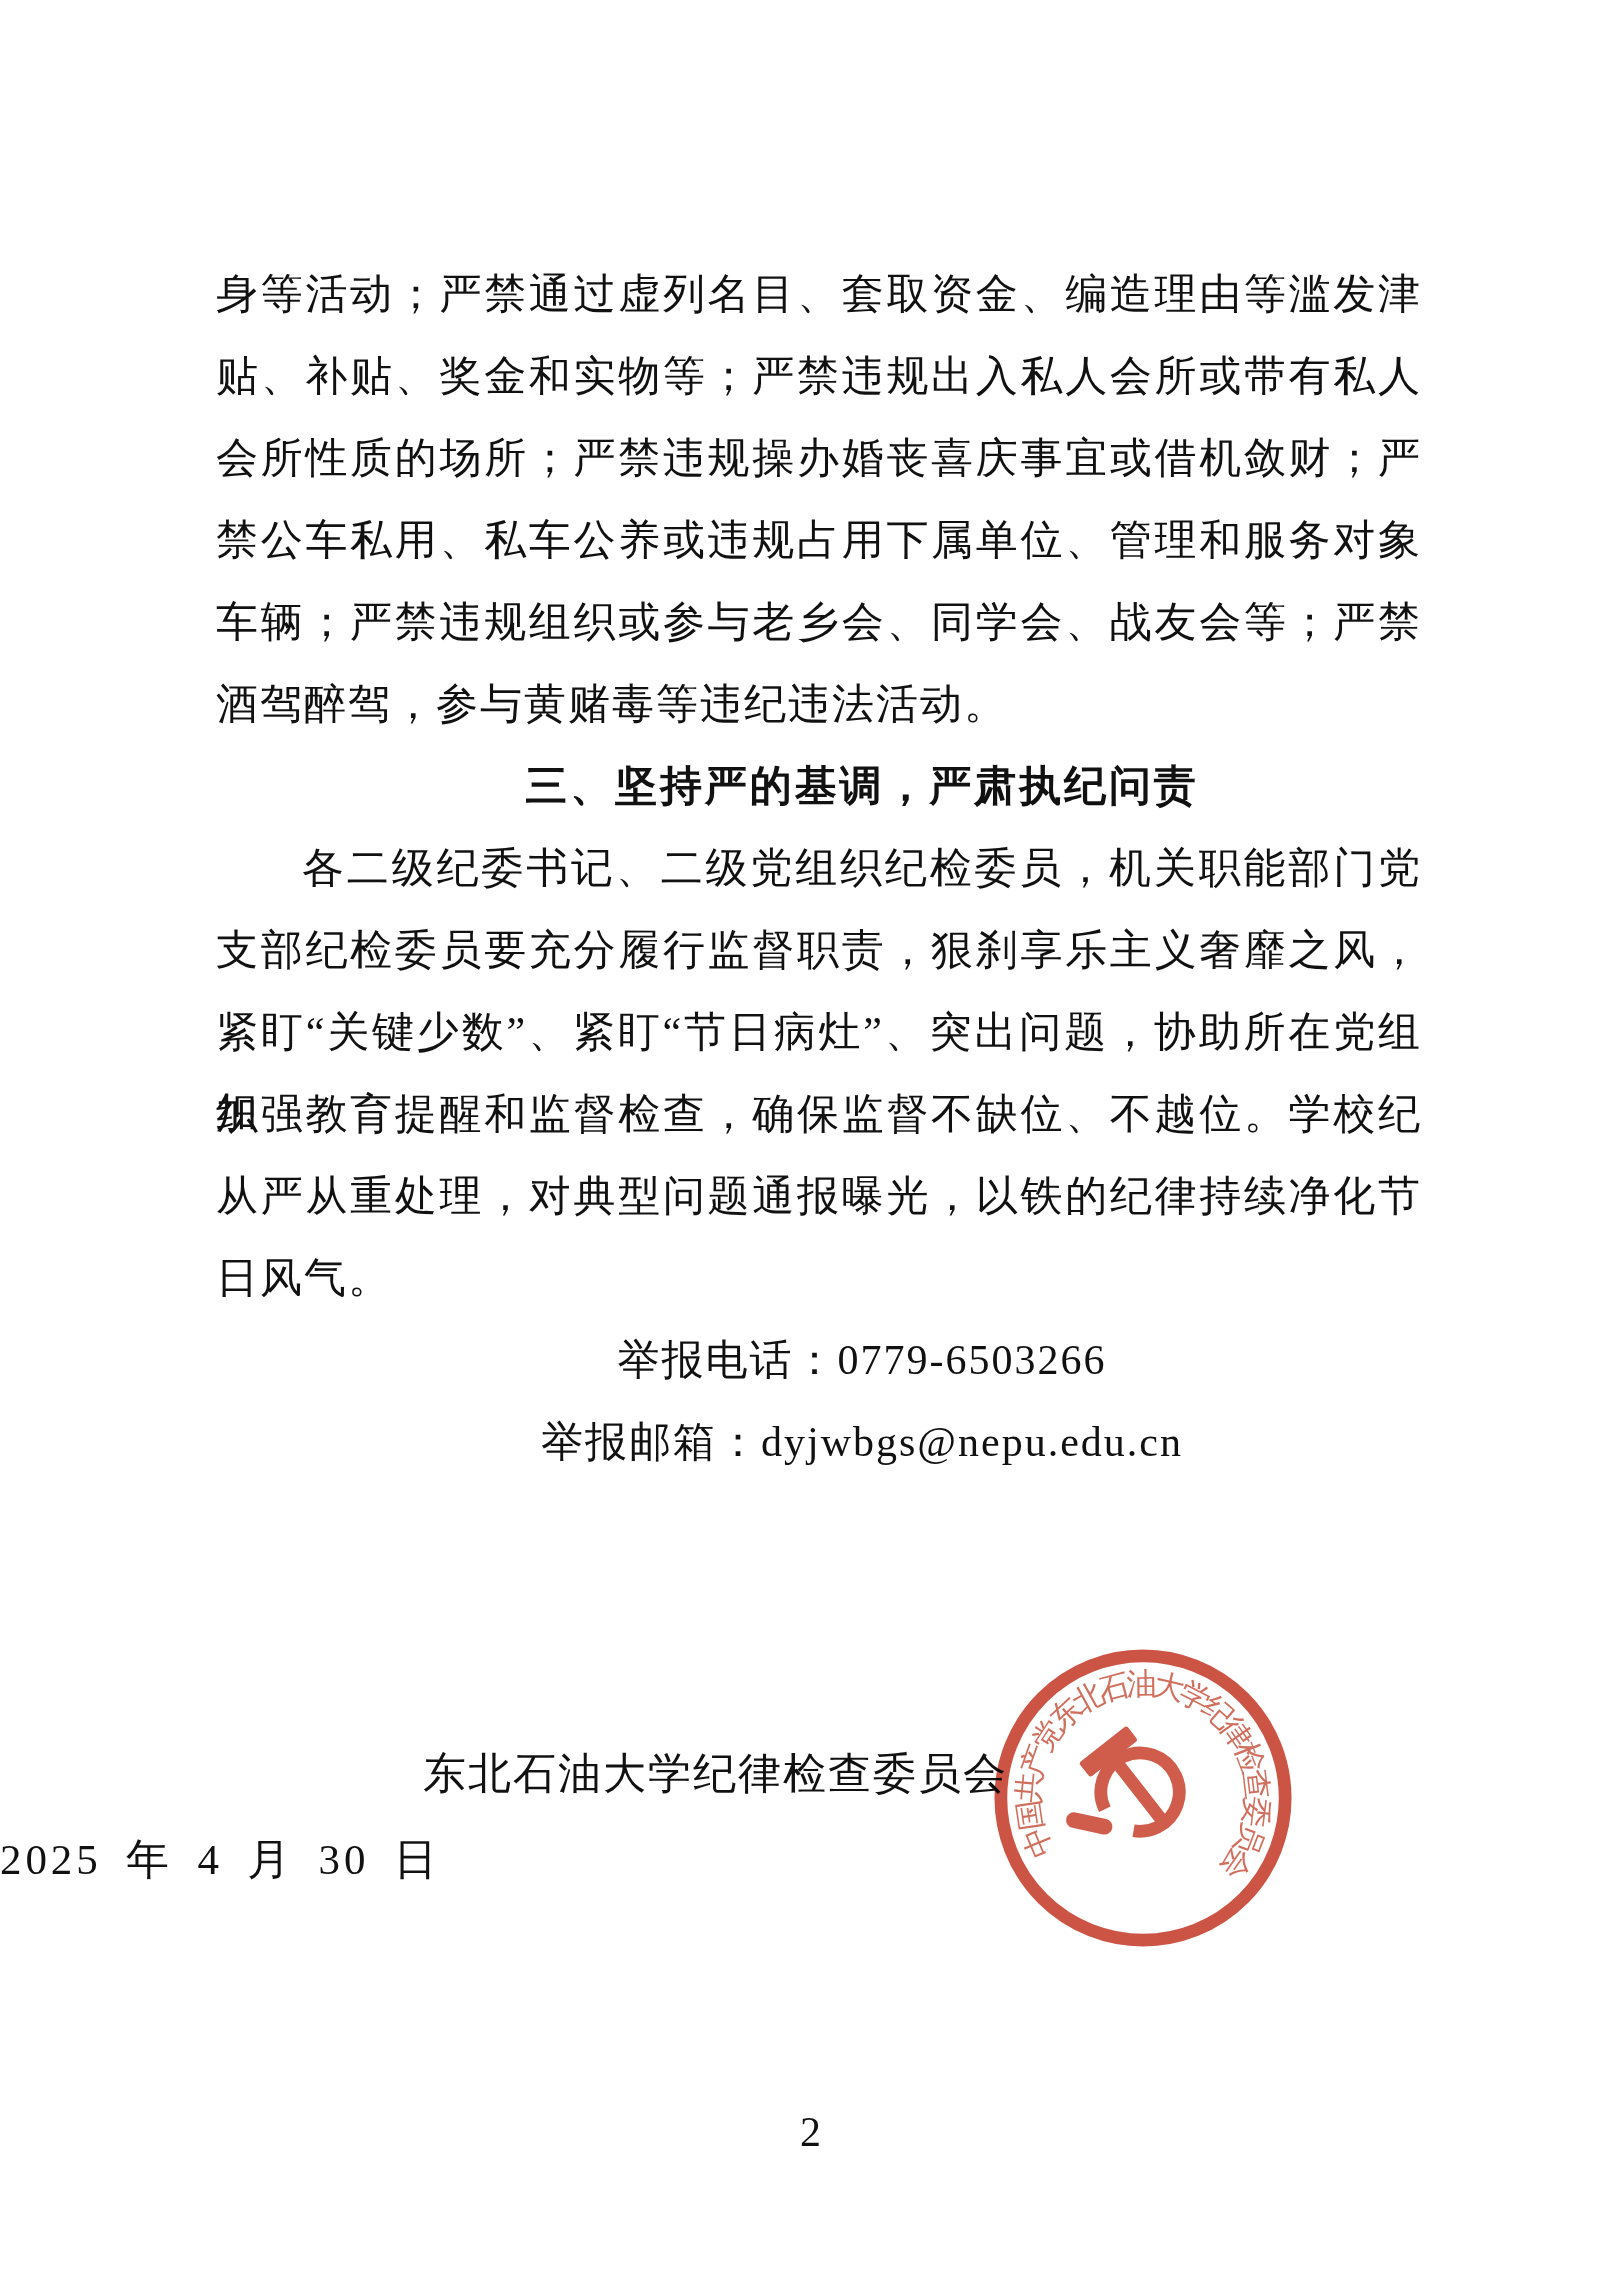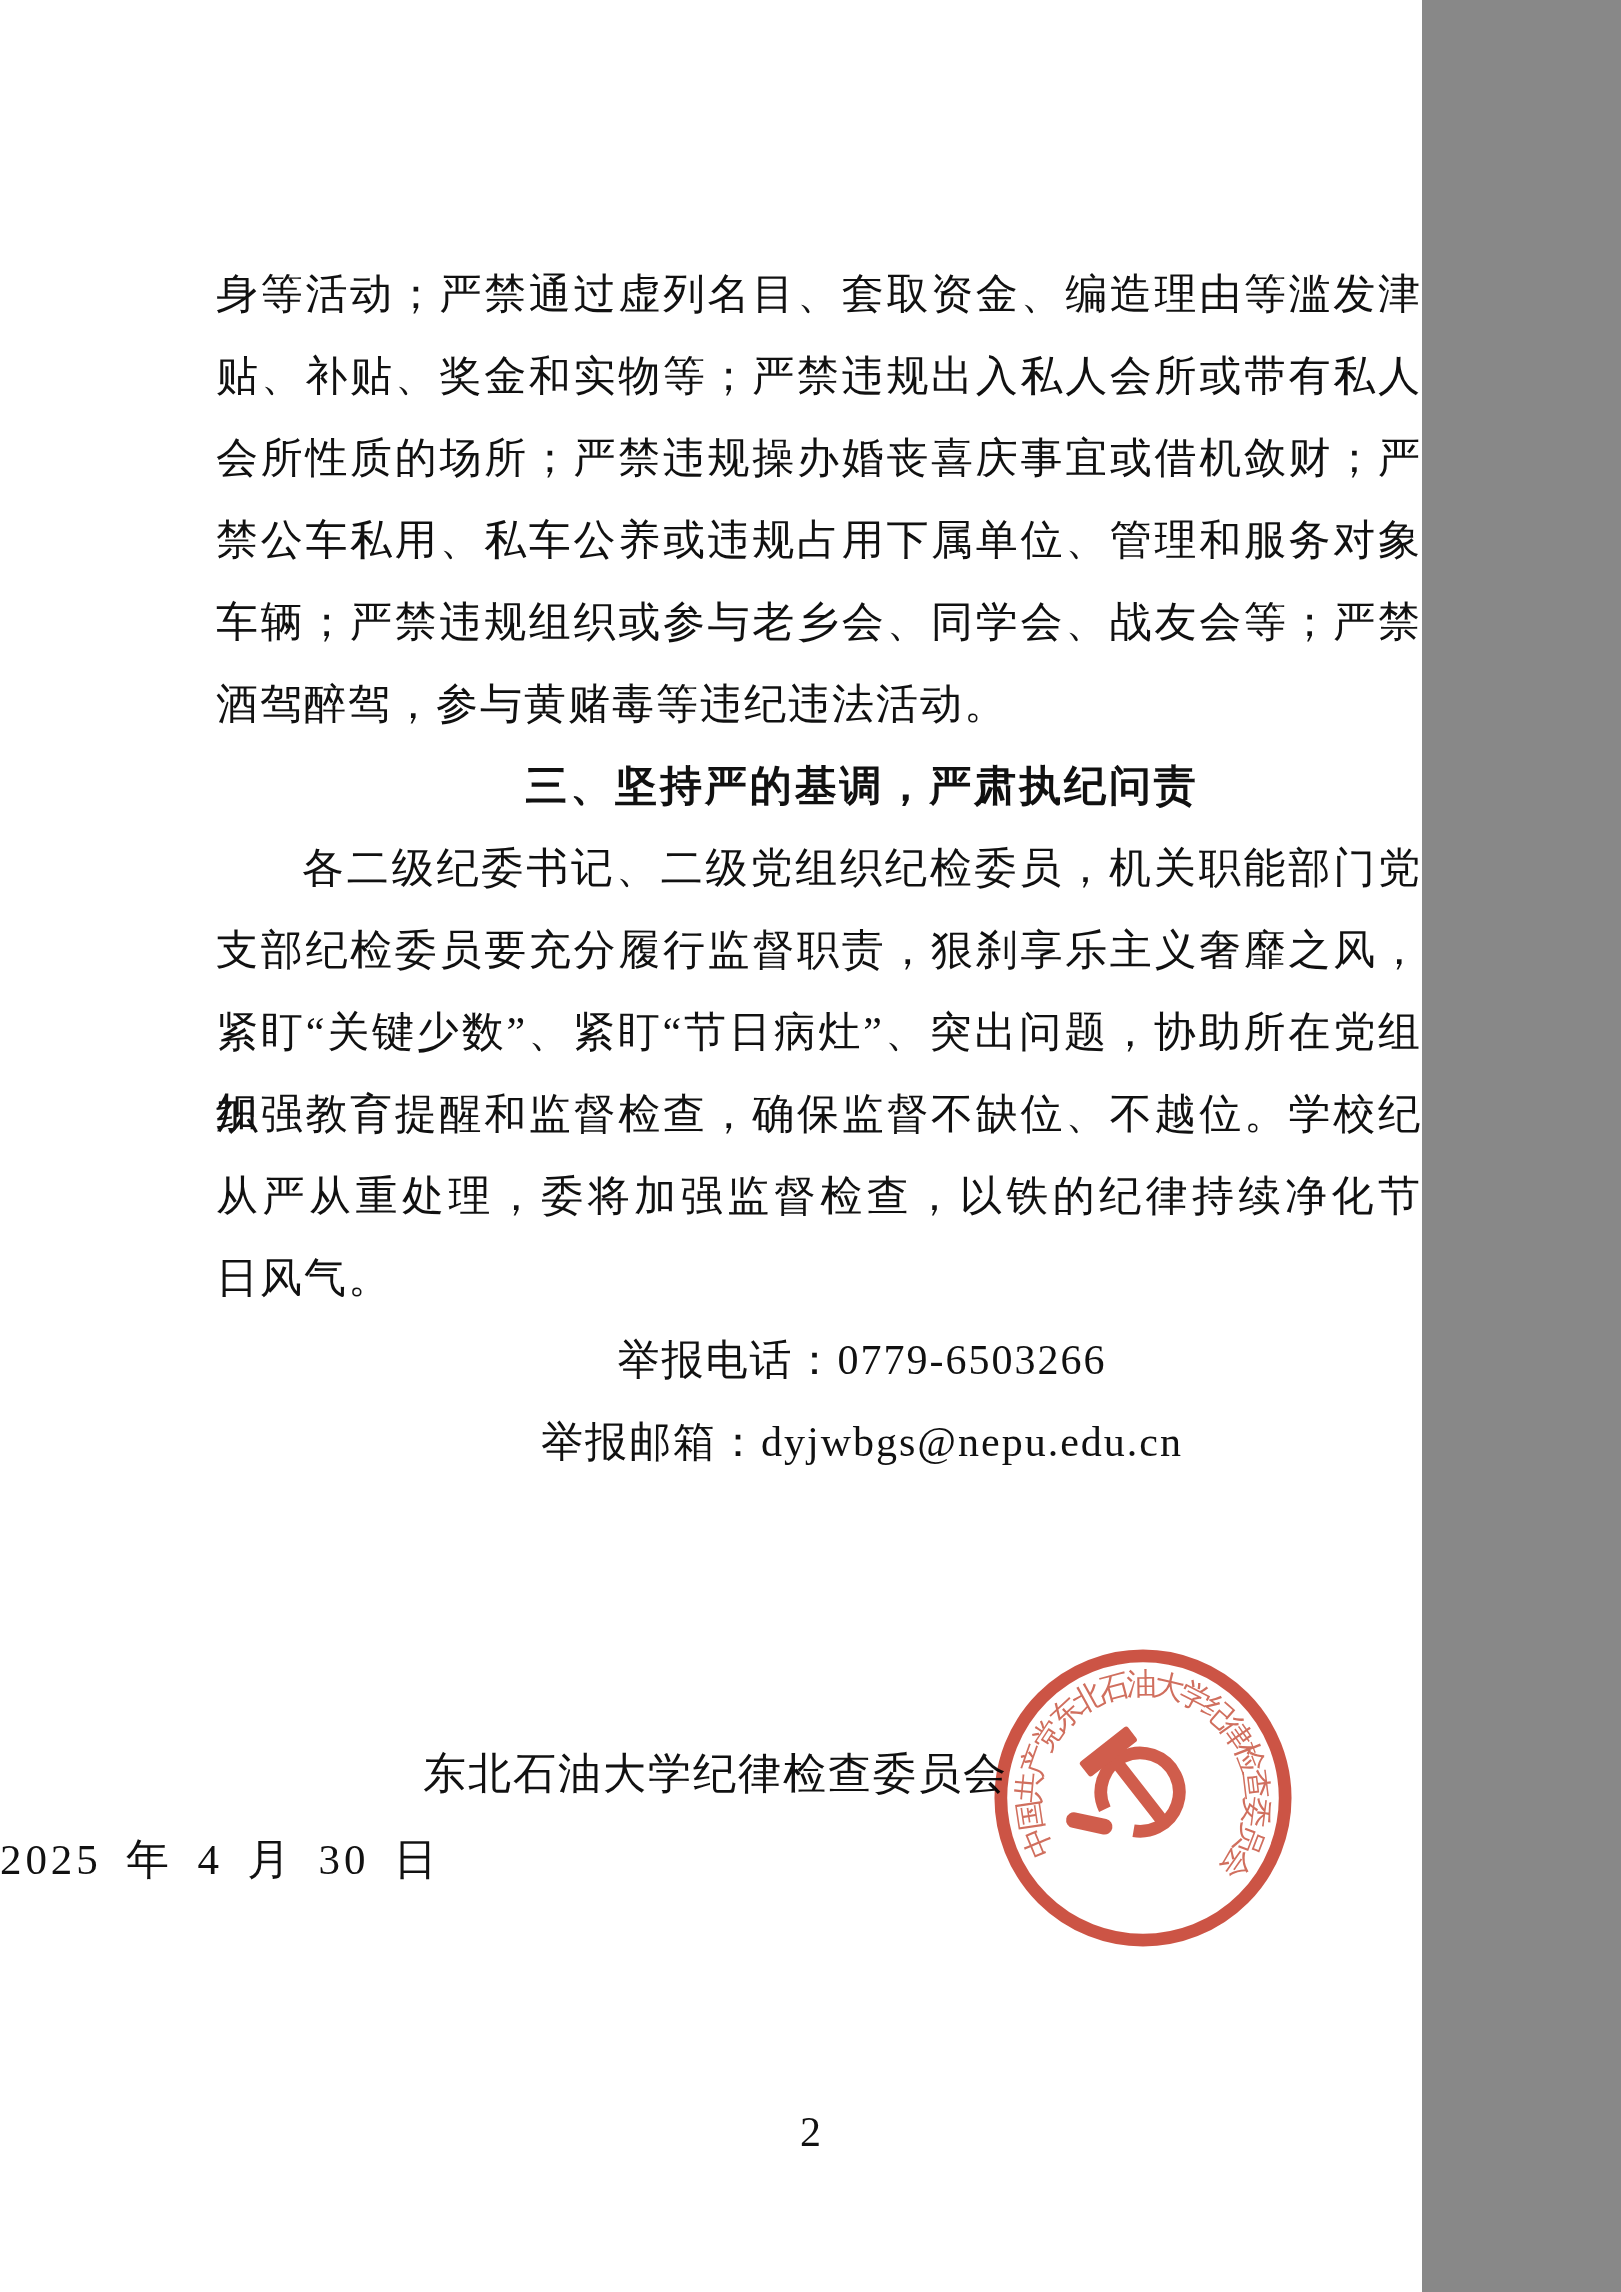--- a/index.html
+++ b/index.html
@@ -1,18 +1,18 @@
 <!DOCTYPE html>
 <html><head>
 <meta charset="utf-8">
 <style>
   html, body { margin: 0; padding: 0; background: #888; }
   .page {
     position: relative;
-    width: 1422px;
+    width: 1621px;
     height: 2293px;
     background: #ffffff;
     overflow: hidden;
     font-family: "Liberation Serif", "DejaVu Serif", serif;
     color: #111111;
   }
   .content {
     position: absolute;
     left: 216px;
     top: 253px;
@@ -90,21 +90,21 @@
     <div class="line fill">贴、补贴、奖金和实物等；严禁违规出入私人会所或带有私人</div>
     <div class="line fill">会所性质的场所；严禁违规操办婚丧喜庆事宜或借机敛财；严</div>
     <div class="line fill">禁公车私用、私车公养或违规占用下属单位、管理和服务对象</div>
     <div class="line fill">车辆；严禁违规组织或参与老乡会、同学会、战友会等；严禁</div>
     <div class="line">酒驾醉驾，参与黄赌毒等违纪违法活动。</div>
     <div class="line indent heading">三、坚持严的基调，严肃执纪问责</div>
     <div class="line fill indent">各二级纪委书记、二级党组织纪检委员，机关职能部门党</div>
     <div class="line fill">支部纪检委员要充分履行监督职责，狠刹享乐主义奢靡之风，</div>
     <div class="line fill">紧盯“关键少数”、紧盯“节日病灶”、突出问题，协助所在党组织</div>
     <div class="line fill">加强教育提醒和监督检查，确保监督不缺位、不越位。学校纪</div>
-    <div class="line fill">从严从重处理，委将加强监督检查，以铁的纪律持续净化节</div>
+    <div class="line fill">从严从重处理，对典型问题通报曝光，以铁的纪律持续净化节</div>
     <div class="line">日风气。</div>
     <div class="line indent">举报电话：0779-6503266</div>
     <div class="line indent">举报邮箱：dyjwbgs@nepu.edu.cn</div>
   </div>
 
   <div class="signature-line">东北石油大学纪律检查委员会</div>
   <div class="date-line">2025 年 4 月 30 日</div>
 
   <div class="seal">
     <svg viewBox="0 0 310 306" xmlns="http://www.w3.org/2000/svg">

